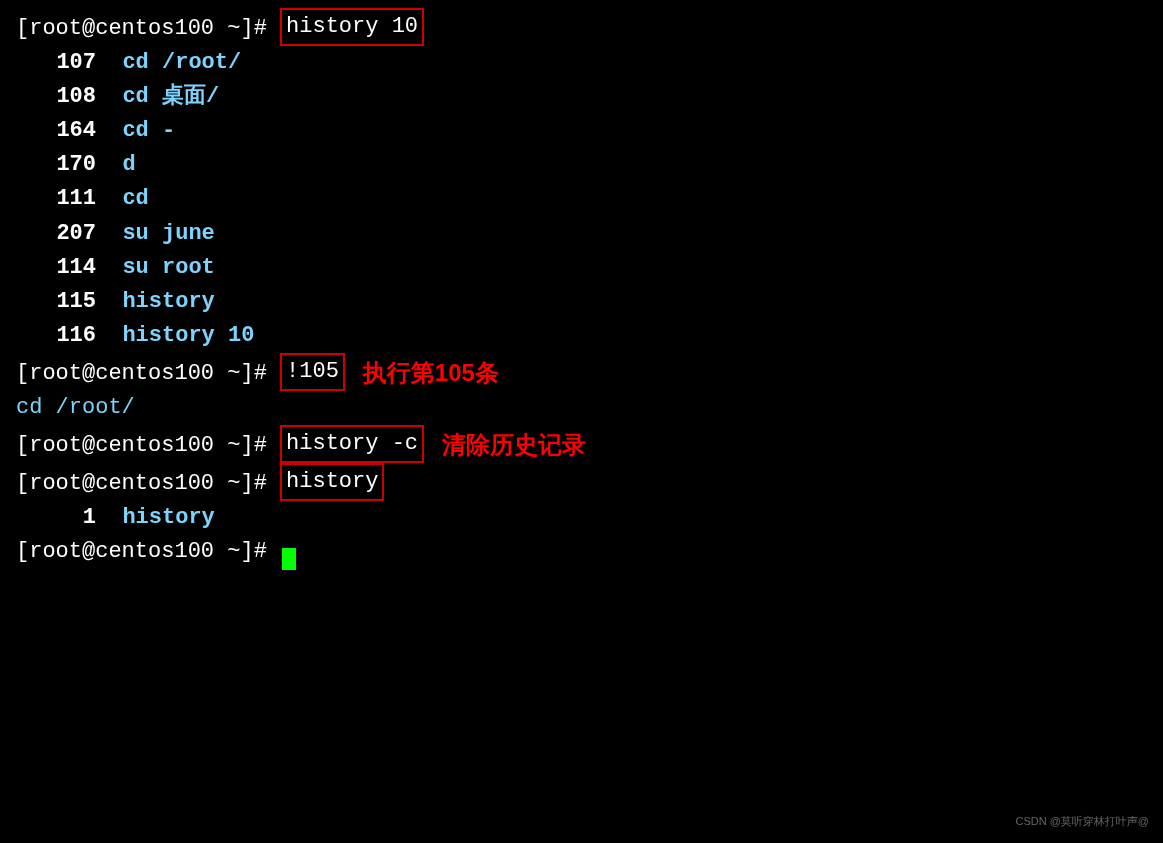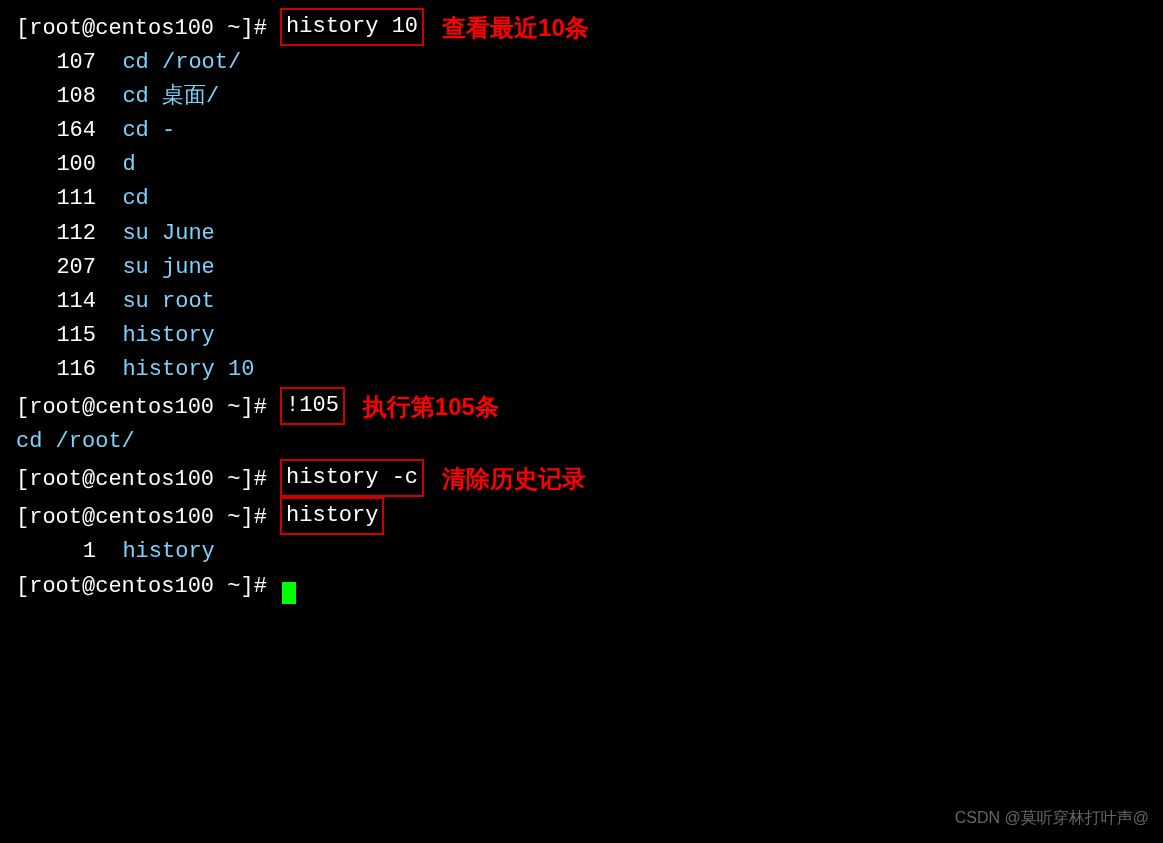--- a/index.html
+++ b/index.html
@@ -52,20 +52,21 @@
       font-family: 'SimHei', 'Microsoft YaHei', sans-serif;
       font-size: 24px;
       margin-left: 18px;
       font-weight: bold;
       white-space: nowrap;
     }
 
     .history-item {
       color: #fff;
       padding-left: 32px;
+      font-weight: bold;
     }
 
     .num {
       display: inline-block;
       width: 48px;
       text-align: right;
       color: #fff;
     }
 
     .cmd-text {
@@ -79,50 +80,47 @@
       background: #00ff00;
       vertical-align: middle;
       margin-left: 2px;
     }
 
     .watermark {
       position: absolute;
       bottom: 14px;
       right: 14px;
       color: #666;
-      font-size: 16px;
+      font-size: 11px;
       font-family: 'SimHei', 'Microsoft YaHei', sans-serif;
     }
   </style>
 </head>
 <body>
 
 <div class="terminal">
 
   <div class="line">
-    <span class="prompt">[root@centos100 ~]# </span><span class="cmd-highlight">history 10</span><span class="annotation">查看最近10条</span>
+    <span class="prompt">[root@centos100 ~]# </span><span class="cmd-highlight">history 10</span>
   </div>
 
   <div class="line history-item">
     <span class="num">107</span>&nbsp;&nbsp;<span class="cmd-text">cd /root/</span>
   </div>
   <div class="line history-item">
     <span class="num">108</span>&nbsp;&nbsp;<span class="cmd-text">cd 桌面/</span>
   </div>
   <div class="line history-item">
     <span class="num">164</span>&nbsp;&nbsp;<span class="cmd-text">cd -</span>
   </div>
   <div class="line history-item">
-    <span class="num">100</span>&nbsp;&nbsp;<span class="cmd-text">d</span>
+    <span class="num">170</span>&nbsp;&nbsp;<span class="cmd-text">d</span>
   </div>
   <div class="line history-item">
     <span class="num">111</span>&nbsp;&nbsp;<span class="cmd-text">cd</span>
-  </div>
-  <div class="line history-item">
-    <span class="num">112</span>&nbsp;&nbsp;<span class="cmd-text">su June</span>
   </div>
   <div class="line history-item">
     <span class="num">207</span>&nbsp;&nbsp;<span class="cmd-text">su june</span>
   </div>
   <div class="line history-item">
     <span class="num">114</span>&nbsp;&nbsp;<span class="cmd-text">su root</span>
   </div>
   <div class="line history-item">
     <span class="num">115</span>&nbsp;&nbsp;<span class="cmd-text">history</span>
   </div>

